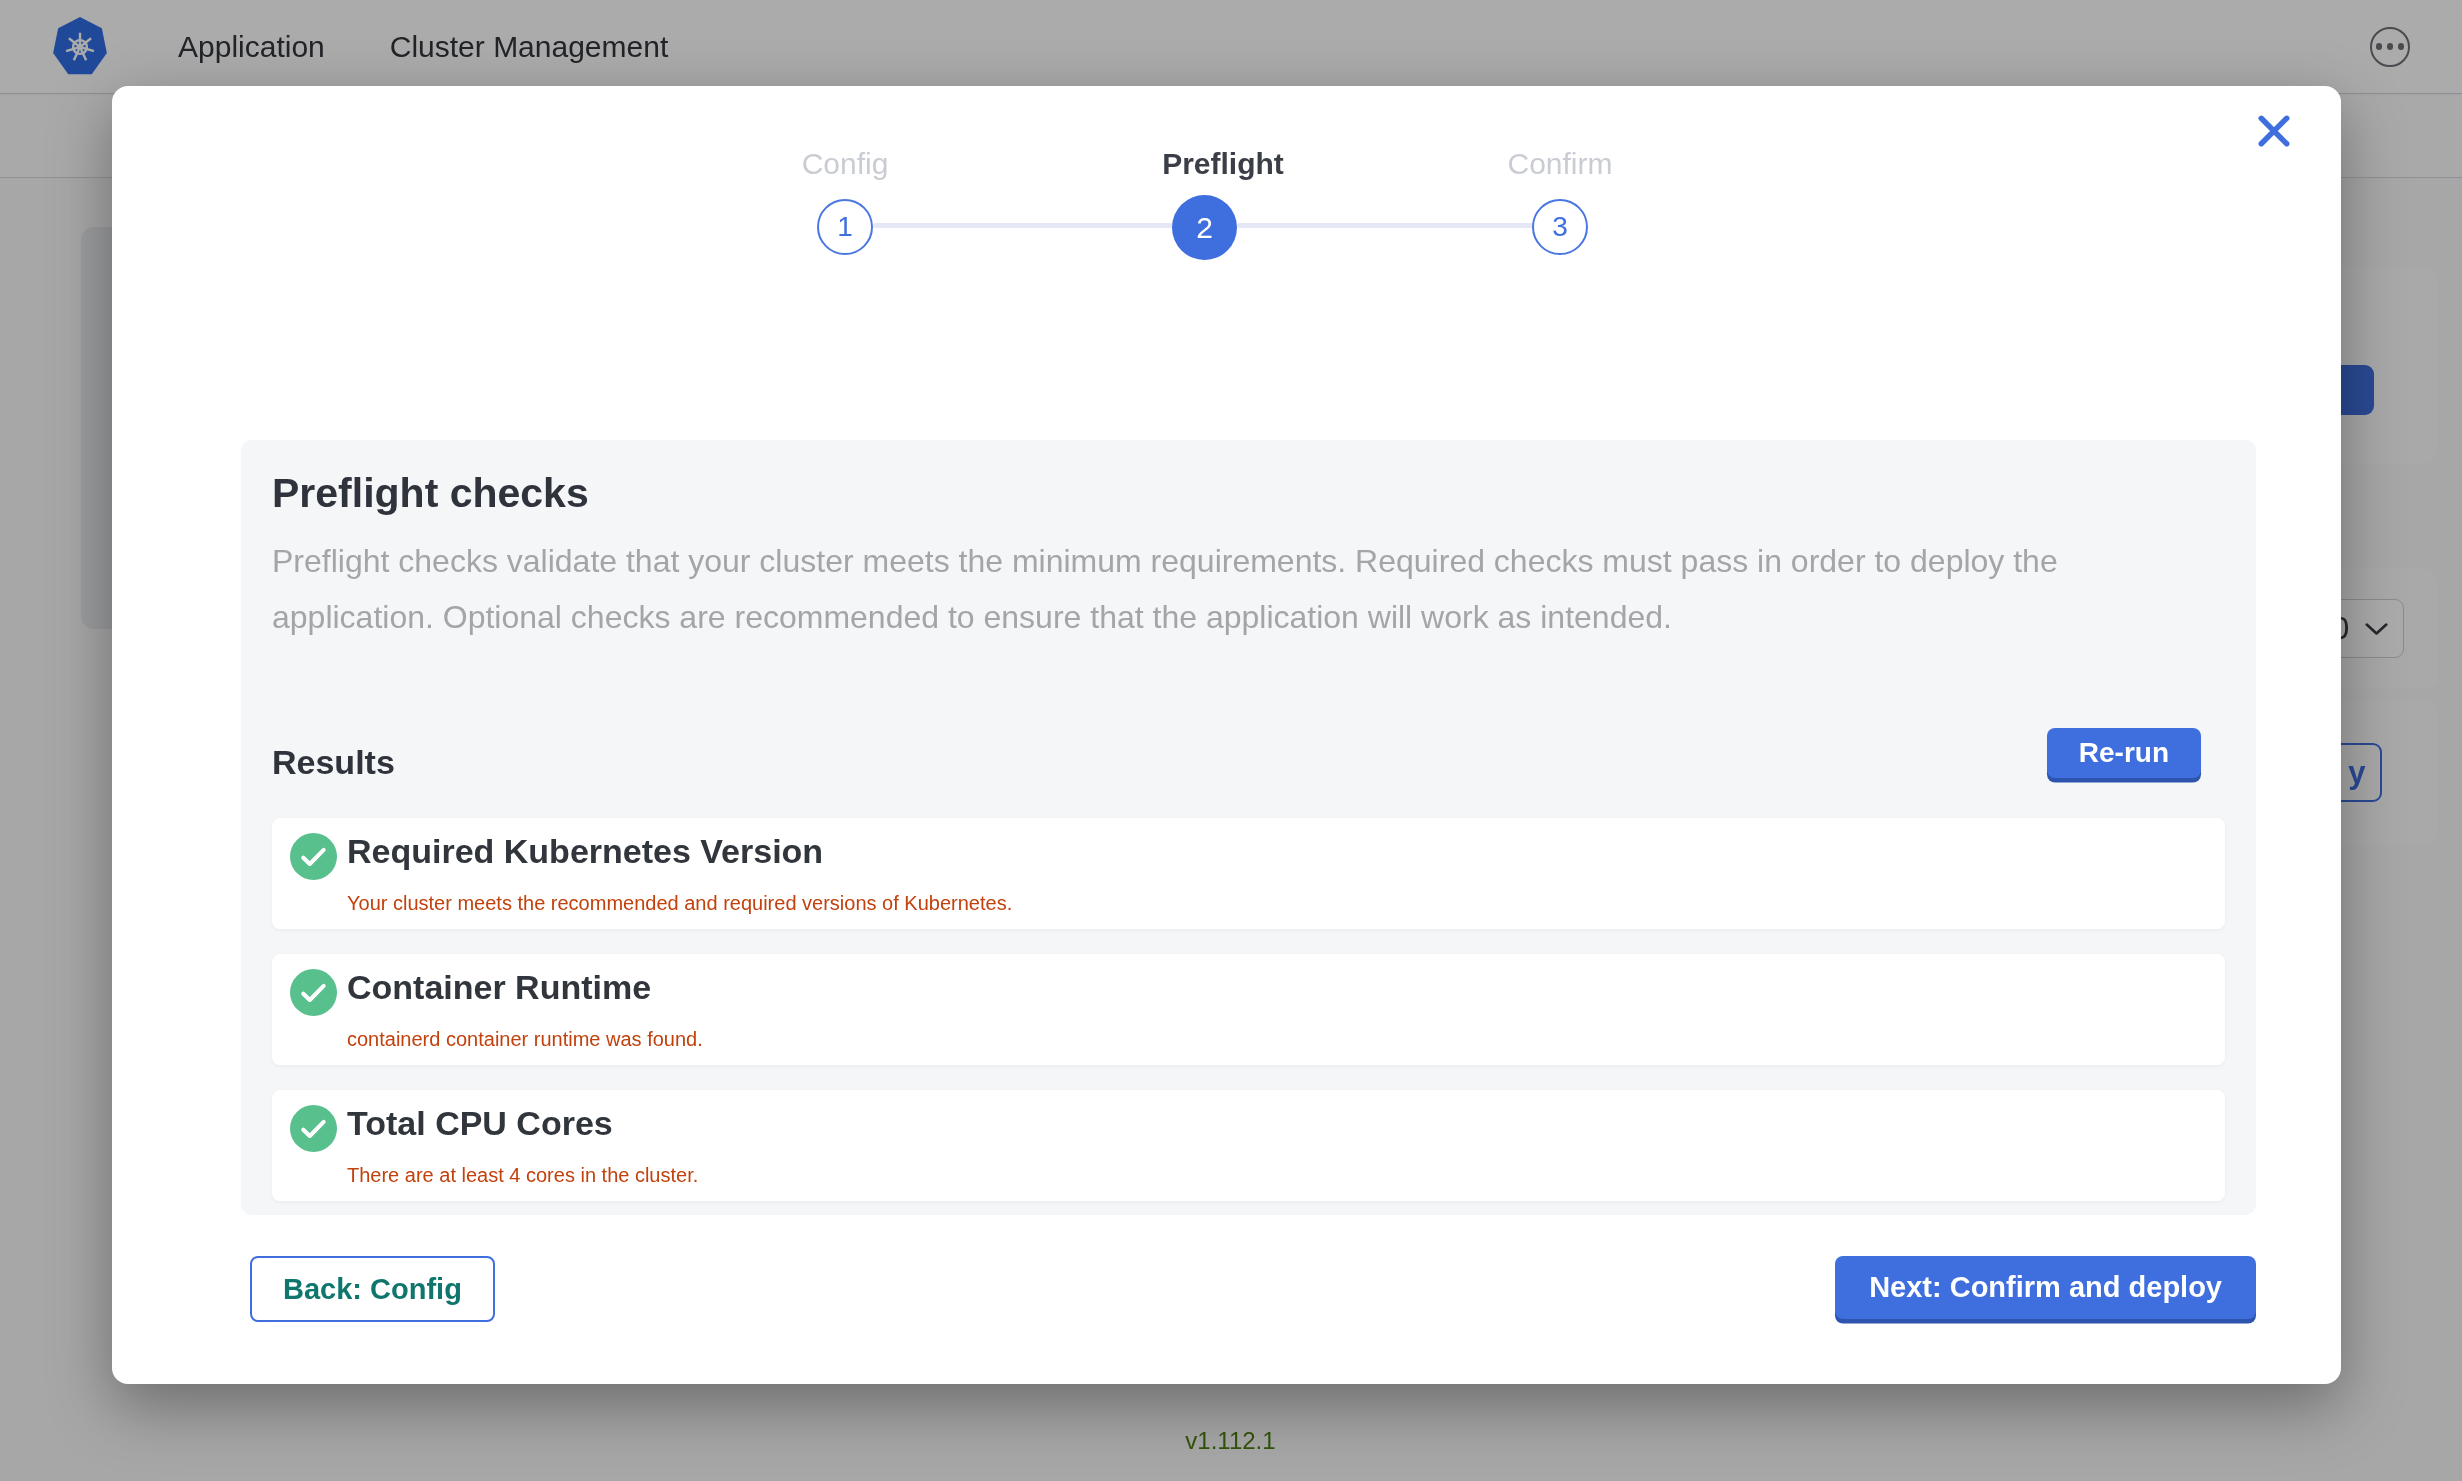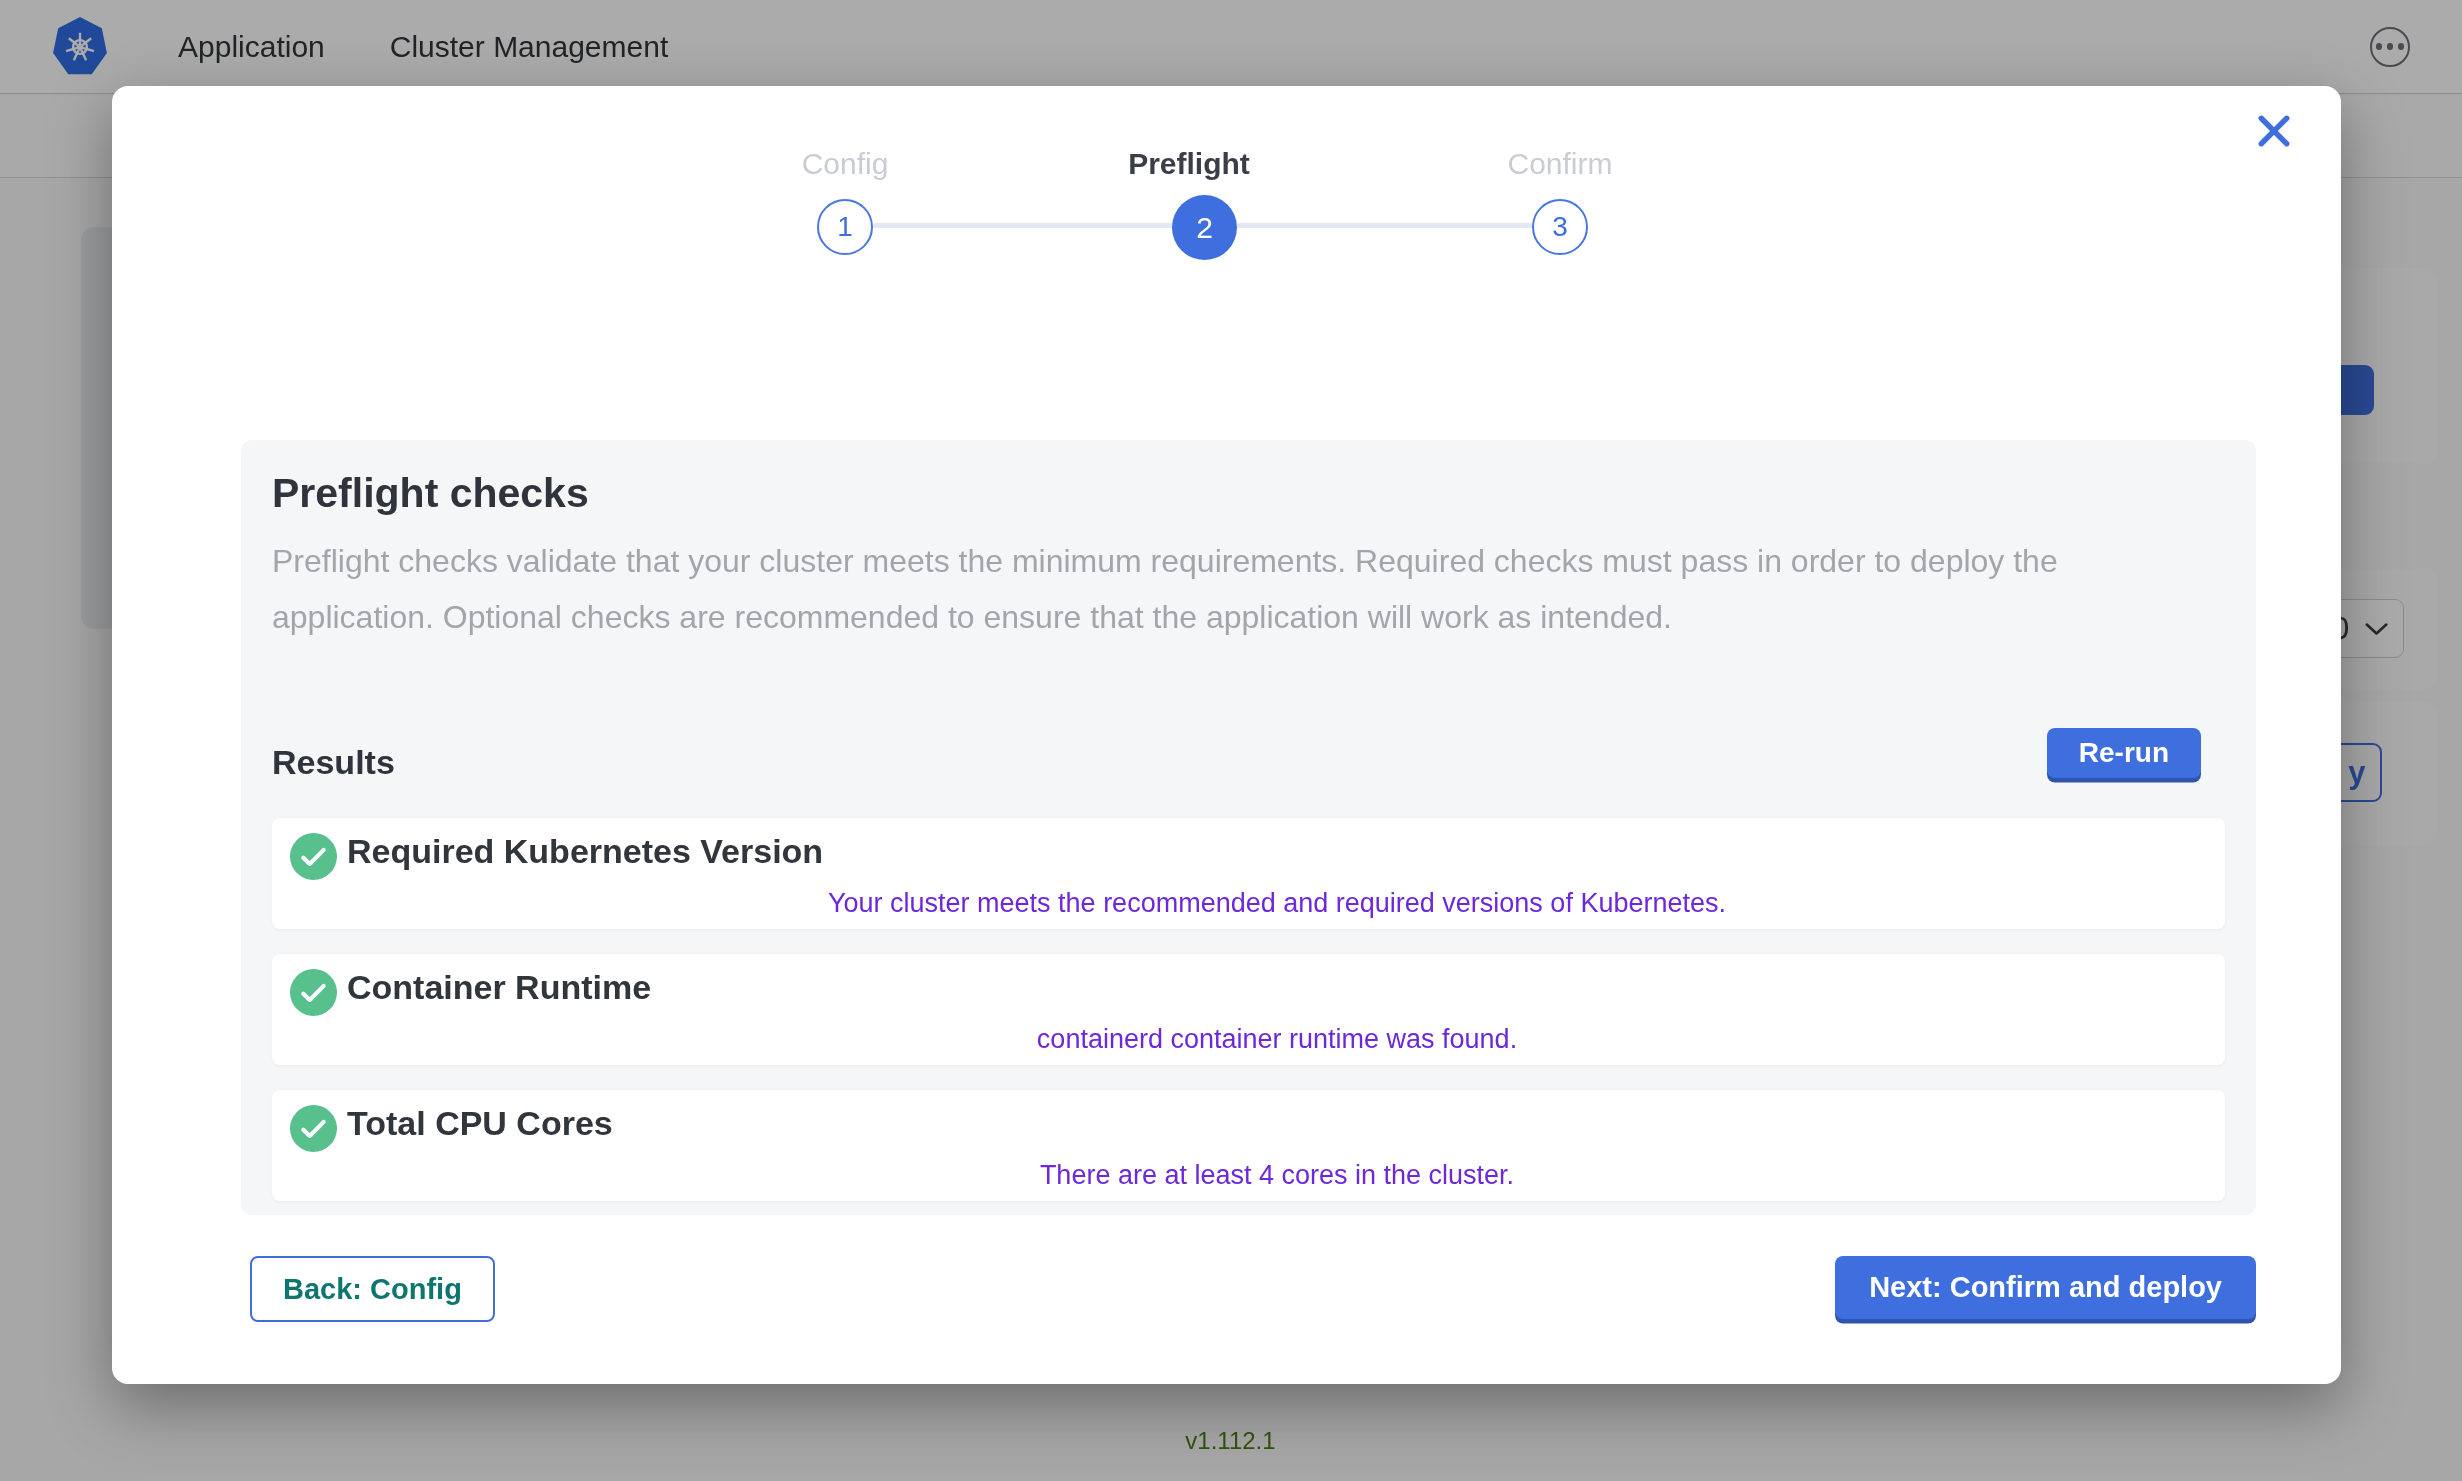--- a/index.html
+++ b/index.html
@@ -45,21 +45,21 @@
   .panel{position:absolute;left:129px;top:354px;width:2015px;height:775px;background:#f5f6f8;border-radius:10.8px;box-sizing:border-box;padding:14.4px 31px 0 31px;}
   .panel-title{font-size:41px;font-weight:bold;color:#2f333b;margin:12.6px 0 0 0;line-height:52px;}
   .panel-desc{font-size:32px;color:#a3a5a9;line-height:56px;margin-top:14.4px;max-width:1941px;}
   .results-row{display:flex;align-items:center;justify-content:space-between;margin-top:79px;}
   .results-title{font-size:34px;font-weight:bold;color:#2f333b;margin-top:19px;}
   .rerun-btn{background:#3f6fde;color:#fff;font-size:28px;font-weight:bold;border:none;border-radius:8px;height:50px;padding:0 32px;margin-right:24px;box-shadow:0 4.5px 0 #2e55ad;cursor:pointer;font-family:inherit;}
   .checks{margin-top:36px;}
   .check-card{position:relative;background:#ffffff;border-radius:8px;height:111px;margin-bottom:25px;box-sizing:border-box;padding:12.6px 18px 0 75px;box-shadow:0 1.8px 4.5px rgba(0,0,0,0.04);}
   .check-icon{position:absolute;left:18px;top:14.4px;width:47px;height:47px;}
   .check-title{font-size:34px;font-weight:bold;color:#31353c;line-height:41px;}
-  .check-detail{font-size:27px;color:#6d28d9;line-height:34px;margin-top:14.4px;text-align:center;}
+  .check-detail{font-size:20px;color:#c2410c;line-height:34px;margin-top:14.4px;}
 
   
   .back-btn{position:absolute;left:138px;top:1170px;height:66px;padding:0 31px;background:#ffffff;border:2.7px solid #3f6fde;border-radius:8px;color:#0f766e;font-size:29px;font-weight:bold;box-sizing:border-box;cursor:pointer;font-family:inherit;}
   .next-btn{position:absolute;right:85px;top:1170px;height:63px;padding:0 34px;background:#3f6fde;border:none;border-radius:8px;color:#ffffff;font-size:29px;font-weight:bold;box-shadow:0 4.5px 0 #2e55ad;cursor:pointer;font-family:inherit;}
 </style>
 </head>
 <body>
 
 <div class="screen">
 
@@ -123,21 +123,21 @@
         <line x1="8" y1="8" x2="36" y2="36" stroke="#3f6fde" stroke-width="6" stroke-linecap="round"></line>
         <line x1="36" y1="8" x2="8" y2="36" stroke="#3f6fde" stroke-width="6" stroke-linecap="round"></line>
       </svg>
     </button>
 
     <div class="stepper">
       <div class="step-track" style="left:749px;width:302px;"></div>
       <div class="step-track" style="left:1113px;width:297px;"></div>
 
       <div class="step-label" style="left:586px;">Config</div>
-      <div class="step-label active" style="left:930px;">Preflight</div>
+      <div class="step-label active" style="left:964px;">Preflight</div>
       <div class="step-label" style="left:1301px;">Confirm</div>
 
       <div class="step-circle idle" style="left:693px;">1</div>
       <div class="step-circle active" style="left:1048px;">2</div>
       <div class="step-circle idle" style="left:1408px;">3</div>
     </div>
 
     <div class="panel">
       <h1 class="panel-title">Preflight checks</h1>
       <div class="panel-desc">Preflight checks validate that your cluster meets the minimum requirements. Required checks must pass in order to deploy the application. Optional checks are recommended to ensure that the application will work as intended.</div>

